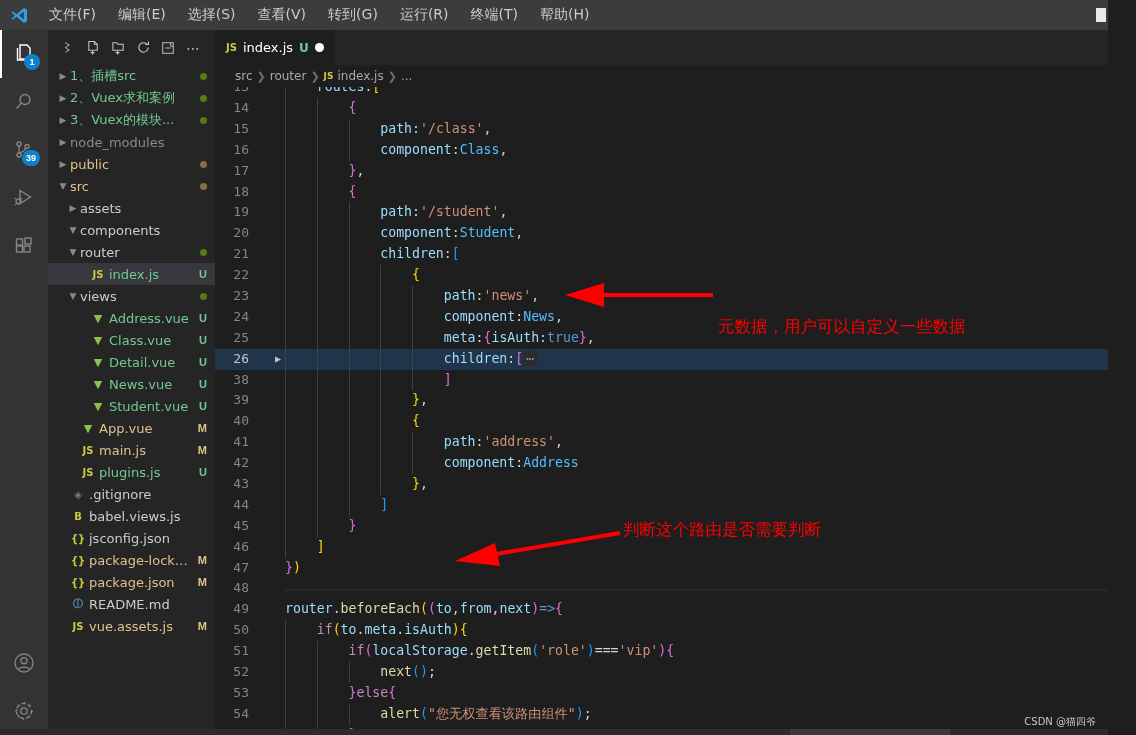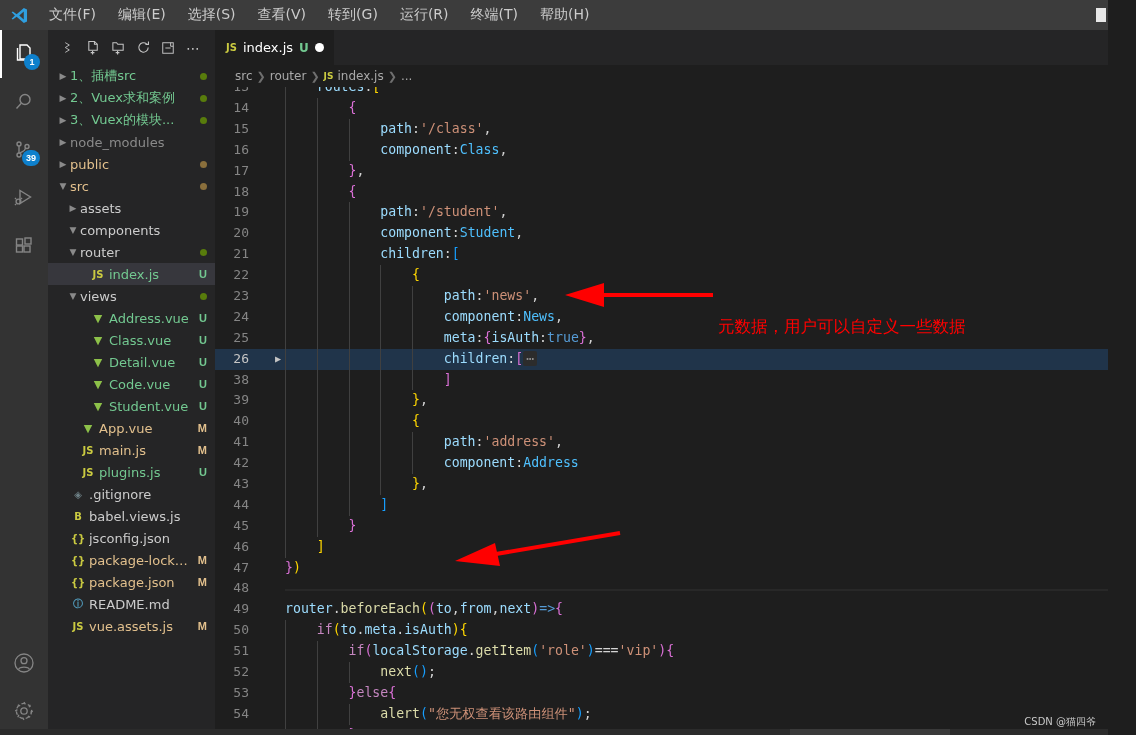--- a/index.html
+++ b/index.html
@@ -337,21 +337,21 @@
           </div>
           <div class="row" style="padding-left: 28px;">
             <span class="twisty"></span>
             <span class="ficon" style="color: rgb(141, 193, 73); font-size: 11px;">▼</span>
             <span class="label" style="color: rgb(115, 201, 145);">Detail.vue</span>
             <span class="stat" style="color: rgb(115, 201, 145);">U</span>
           </div>
           <div class="row" style="padding-left: 28px;">
             <span class="twisty"></span>
             <span class="ficon" style="color: rgb(141, 193, 73); font-size: 11px;">▼</span>
-            <span class="label" style="color: rgb(115, 201, 145);">Code.vue</span>
+            <span class="label" style="color: rgb(115, 201, 145);">News.vue</span>
             <span class="stat" style="color: rgb(115, 201, 145);">U</span>
           </div>
           <div class="row" style="padding-left: 28px;">
             <span class="twisty"></span>
             <span class="ficon" style="color: rgb(141, 193, 73); font-size: 11px;">▼</span>
             <span class="label" style="color: rgb(115, 201, 145);">Student.vue</span>
             <span class="stat" style="color: rgb(115, 201, 145);">U</span>
           </div>
           <div class="row" style="padding-left: 18px;">
             <span class="twisty"></span>
@@ -446,19 +446,20 @@
       <polygon points="565,295 604,283 604,307" fill="#ff0000"></polygon>
     </g>
 
     <g>
       <line x1="620" y1="533" x2="490" y2="555" stroke="#ff0000" stroke-width="4"></line>
       <polygon points="455,561 495,543 500,566" fill="#ff0000"></polygon>
     </g>
   </svg>
 
   <div class="anno" style="left:718px; top:272px;margin-top:44px;">元数据，用户可以自定义一些数据</div>
+  <div class="anno" style="left:623px; top:519px;">判断这个路由是否需要判断</div>
 
   <div class="statusbar">
     <div class="seg" style="left:790px;width:160px;"></div>
   </div>
 
   <div class="watermark">CSDN @猫四爷</div>
 </div>
 
 </body></html>

